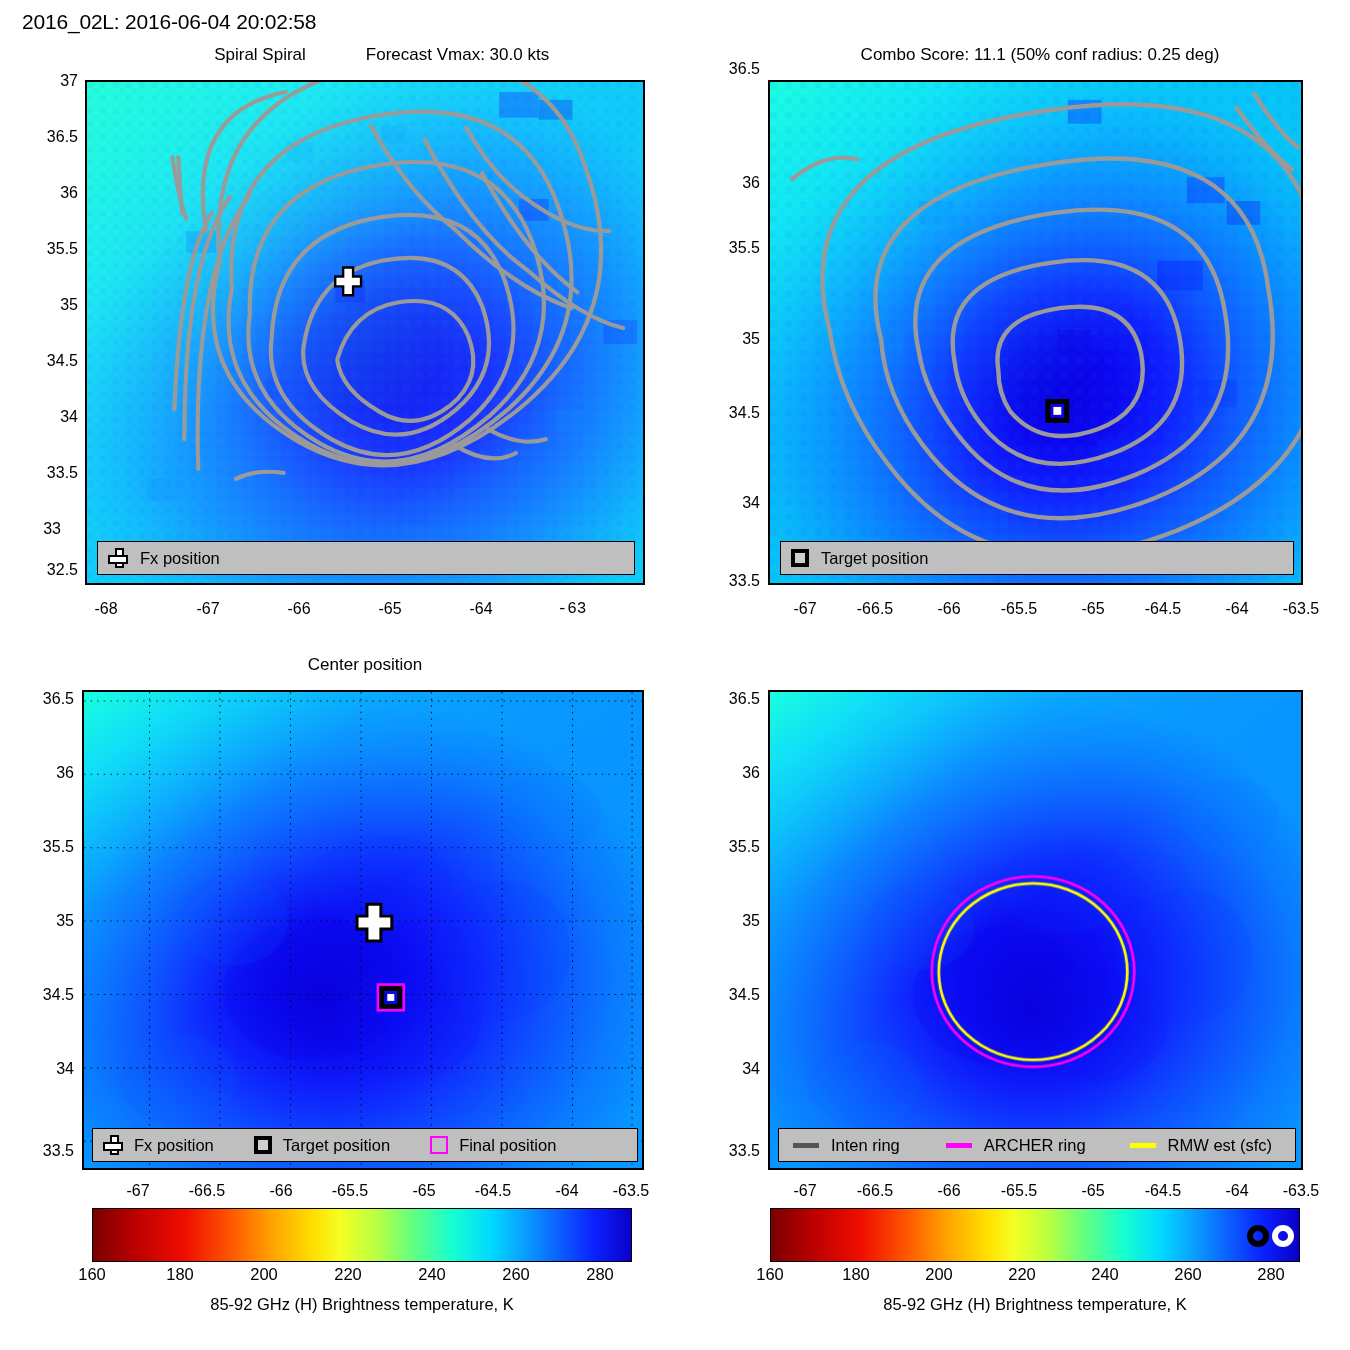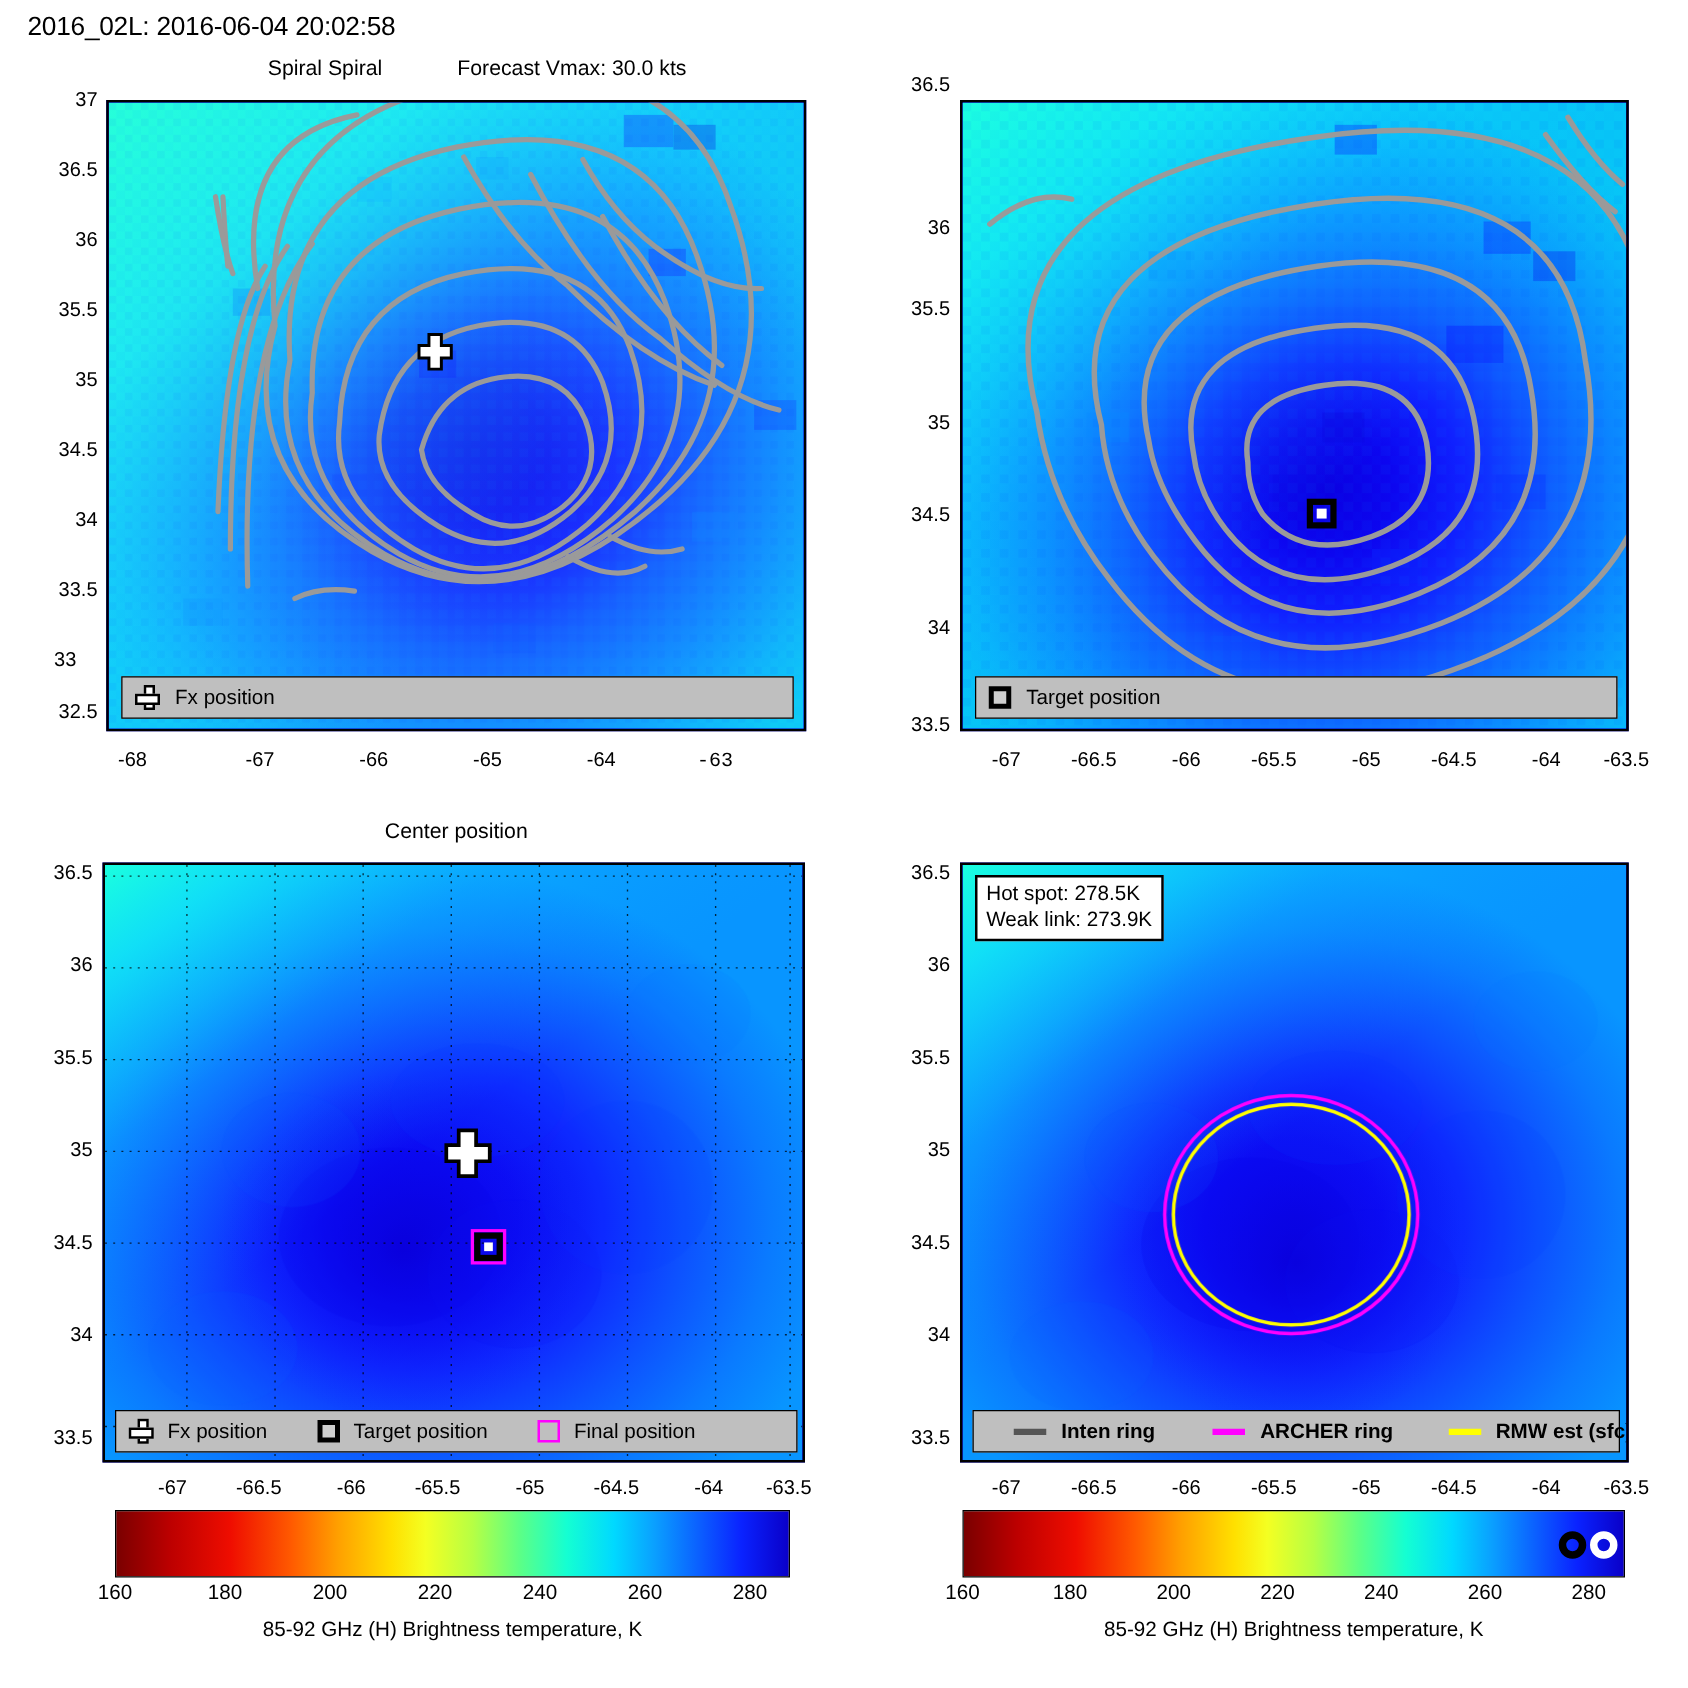--- a/index.html
+++ b/index.html
@@ -143,20 +143,21 @@
   <div class="ticklabel ytick nosel" style="left:11px;top:520px;width:50px;">33</div>
   <div class="ticklabel ytick nosel" style="left:18px;top:561px;width:60px;">32.5</div>
 
   <div class="ticklabel xtick nosel" style="left:78px;top:600px;width:56px;">-68</div>
   <div class="ticklabel xtick nosel" style="left:180px;top:600px;width:56px;">-67</div>
   <div class="ticklabel xtick nosel" style="left:271px;top:600px;width:56px;">-66</div>
   <div class="ticklabel xtick nosel" style="left:362px;top:600px;width:56px;">-65</div>
   <div class="ticklabel xtick nosel" style="left:453px;top:600px;width:56px;">-64</div>
   <div class="ticklabel xtick nosel" style="left:544px;top:600px;width:56px;font-family:Liberation Mono, monospace;">-63</div>
 
+  <div class="paneltitle nosel" style="left:760px;top:45px;width:560px;">Combo Score: 11.1  (50% conf radius: 0.25 deg)</div>
 
   <div class="axes" id="ax2" style="left:768px;top:80px;width:535px;height:505px;">
     <svg class="field" viewBox="0 0 535 505" preserveAspectRatio="none">
       <defs>
         <radialGradient id="g2core" cx="55%" cy="62%" r="64%">
           <stop offset="0%" stop-color="#0a00e2"></stop>
           <stop offset="16%" stop-color="#0c06f0"></stop>
           <stop offset="32%" stop-color="#1020ff"></stop>
           <stop offset="50%" stop-color="#0f58ff"></stop>
           <stop offset="70%" stop-color="#0b8aff"></stop>
@@ -367,26 +368,22 @@
         <ellipse cx="152" cy="236" rx="54" ry="44" fill="#0a52ff" opacity="0.30"></ellipse>
         <ellipse cx="418" cy="266" rx="68" ry="68" fill="#0a3cff" opacity="0.22"></ellipse>
         <ellipse cx="462" cy="126" rx="50" ry="40" fill="#0a78ff" opacity="0.28"></ellipse>
         <ellipse cx="96" cy="396" rx="58" ry="44" fill="#0a66ff" opacity="0.25"></ellipse>
       </g>
 
       <ellipse cx="265" cy="282" rx="102" ry="96" fill="none" stroke="#ff00ff" stroke-width="2.8"></ellipse>
       <ellipse cx="265" cy="282" rx="95" ry="89" fill="none" stroke="#ffff00" stroke-width="2.8"></ellipse>
     </svg>
 
-    <div class="infobox" style="left:10px;top:8px;">
-      <div>Hot spot: 278.5K</div>
-      <div>Weak link: 273.9K</div>
-    </div>
-
-    <div class="legendbox" style="left:8px;bottom:6px;width:518px;height:34px;padding-left:32px;font-weight:bold;">
+
+    <div class="legendbox" style="left:8px;bottom:6px;width:518px;height:34px;padding-left:14px;">
       <span class="legitem">
         <span class="linemark" style="background:#555555"></span>
         <span style="margin-left:12px">Inten ring</span>
       </span>
       <span class="legitem" style="margin-left:46px">
         <span class="linemark" style="background:#ff00ff"></span>
         <span style="margin-left:12px">ARCHER ring</span>
       </span>
       <span class="legitem" style="margin-left:44px">
         <span class="linemark" style="background:#ffff00"></span>

